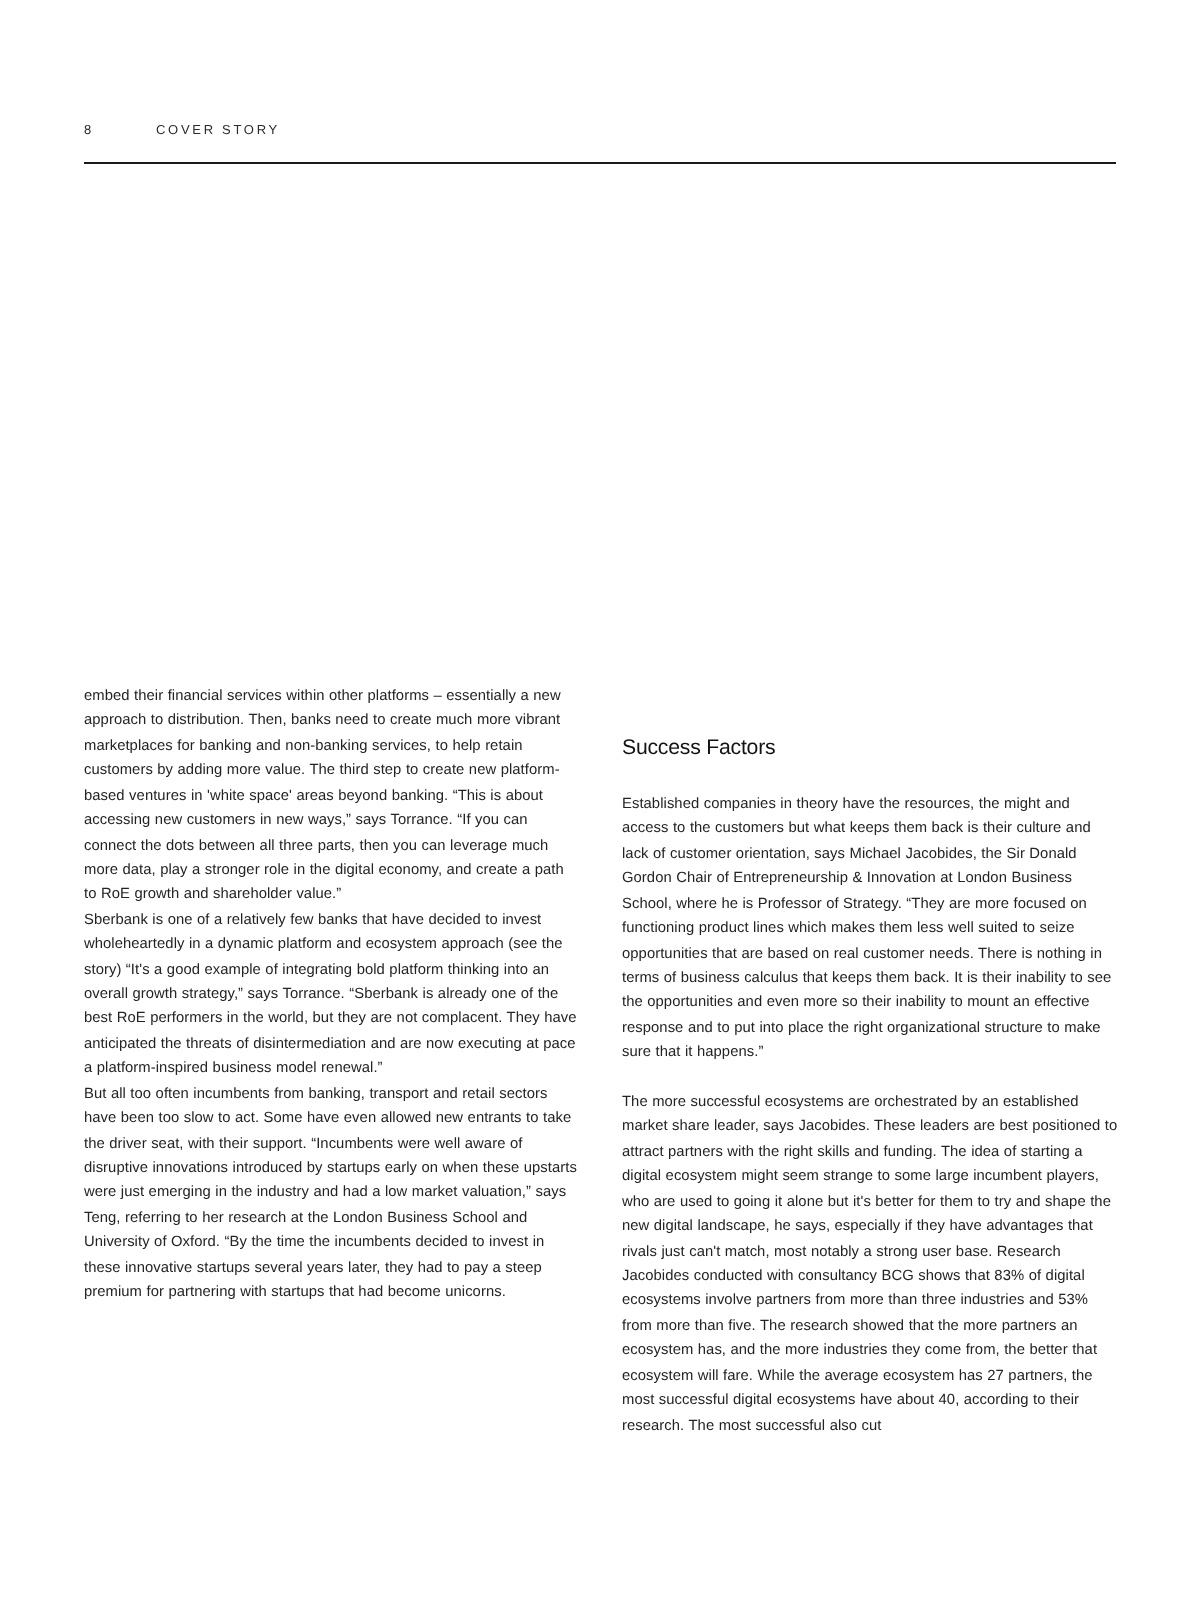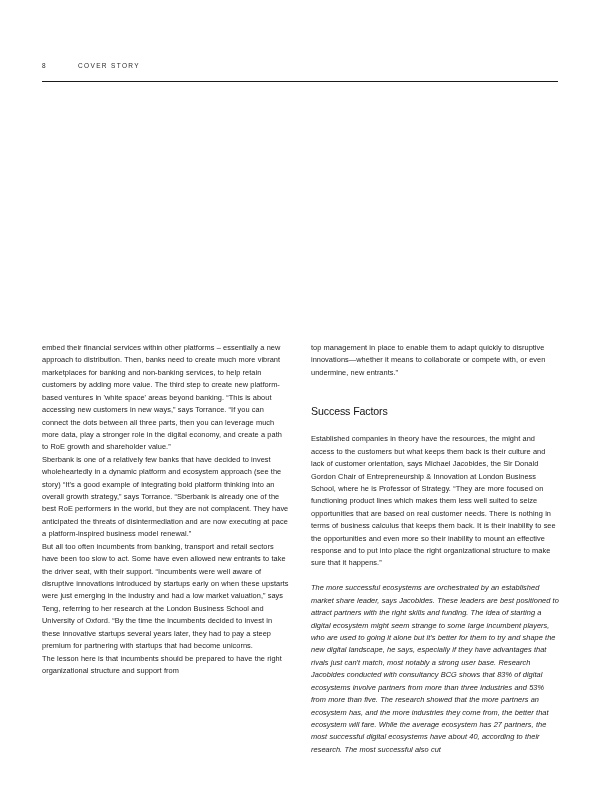--- a/index.html
+++ b/index.html
@@ -78,21 +78,20 @@
     margin: 0;
     text-align: left;
     letter-spacing: 0.005em;
     word-spacing: 0.02em;
   }
   .para + .para {
     margin-top: 0;
   }
   .para.spaced {
     margin-top: 12.4px;
-    font-style: italic;
   }
 
   .subhead {
     font-size: 10.6px;
     font-weight: 400;
     line-height: 13px;
     color: #121212;
     margin: 0;
     letter-spacing: -0.01em;
   }
@@ -113,25 +112,23 @@
     <span class="section-label">COVER STORY</span>
   </div>
   <div class="head-rule"></div>
 
   <div class="columns">
 
     <div class="column">
       <p class="para">embed their financial services within other platforms – essentially a new approach to distribution. Then, banks need to create much more vibrant marketplaces for banking and non-banking services, to help retain customers by adding more value. The third step to create new platform-based ventures in 'white space' areas beyond banking. “This is about accessing new customers in new ways,” says Torrance. “If you can connect the dots between all three parts, then you can leverage much more data, play a stronger role in the digital economy, and create a path to RoE growth and shareholder value.”</p>
       <p class="para">Sberbank is one of a relatively few banks that have decided to invest wholeheartedly in a dynamic platform and ecosystem approach (see the story) “It's a good example of integrating  bold platform thinking into an overall growth strategy,” says Torrance. “Sberbank is already one of the best RoE performers in the world, but they are not complacent. They have anticipated the threats of disintermediation and are now executing at pace a platform-inspired business model renewal.”</p>
       <p class="para">But all too often incumbents from banking, transport and retail sectors have been too slow to act. Some have even allowed new entrants to take the driver seat, with their support. “Incumbents were well aware of disruptive innovations introduced by startups early on when these upstarts were just emerging in the industry and had a low market valuation,” says Teng, referring to her research at the London Business School and University of Oxford. “By the time the incumbents decided to invest in these innovative startups several years later, they had to pay a steep premium for partnering with startups that had become unicorns.</p>
-      <p class="para">The lesson here is that incumbents should be prepared to have the right organizational structure and support from</p>
     </div>
 
     <div class="column">
-      <p class="para">top management in place to enable them to adapt quickly to disruptive innovations—whether it means to collaborate or compete with, or even undermine, new entrants.”</p>
       <h2 class="subhead gap-before gap-after">Success Factors</h2>
       <p class="para">Established companies in theory have the resources, the might and access to the customers but what keeps them back is their culture and lack of customer orientation, says Michael Jacobides, the Sir Donald Gordon Chair of Entrepreneurship &amp; Innovation at London Business School, where he is Professor of Strategy. “They are more focused on functioning product lines which makes them less well suited to seize opportunities that are based on real customer needs. There is nothing in terms of business calculus that keeps them back. It is their inability to see the opportunities and even more so their inability to mount an effective response and to put into place the right organizational structure to make sure that it happens.”</p>
       <p class="para spaced">The more successful ecosystems are orchestrated by an established market share leader, says Jacobides. These leaders are best positioned to attract partners with the right skills and funding. The idea of starting a digital ecosystem might seem strange to some large incumbent players, who are used to going it alone but it's better for them to try and shape the new digital landscape, he says, especially if they have advantages that rivals just can't match, most notably a strong user base. Research Jacobides conducted with consultancy BCG shows that 83% of digital ecosystems involve partners from more than three industries and 53% from more than five. The research showed that the more partners an ecosystem has, and the more industries they come from, the better that ecosystem will fare. While the average ecosystem has 27 partners, the most successful digital ecosystems have about 40, according to their research. The most successful also cut</p>
     </div>
 
   </div>
 
 </div>
 
 </body></html>

